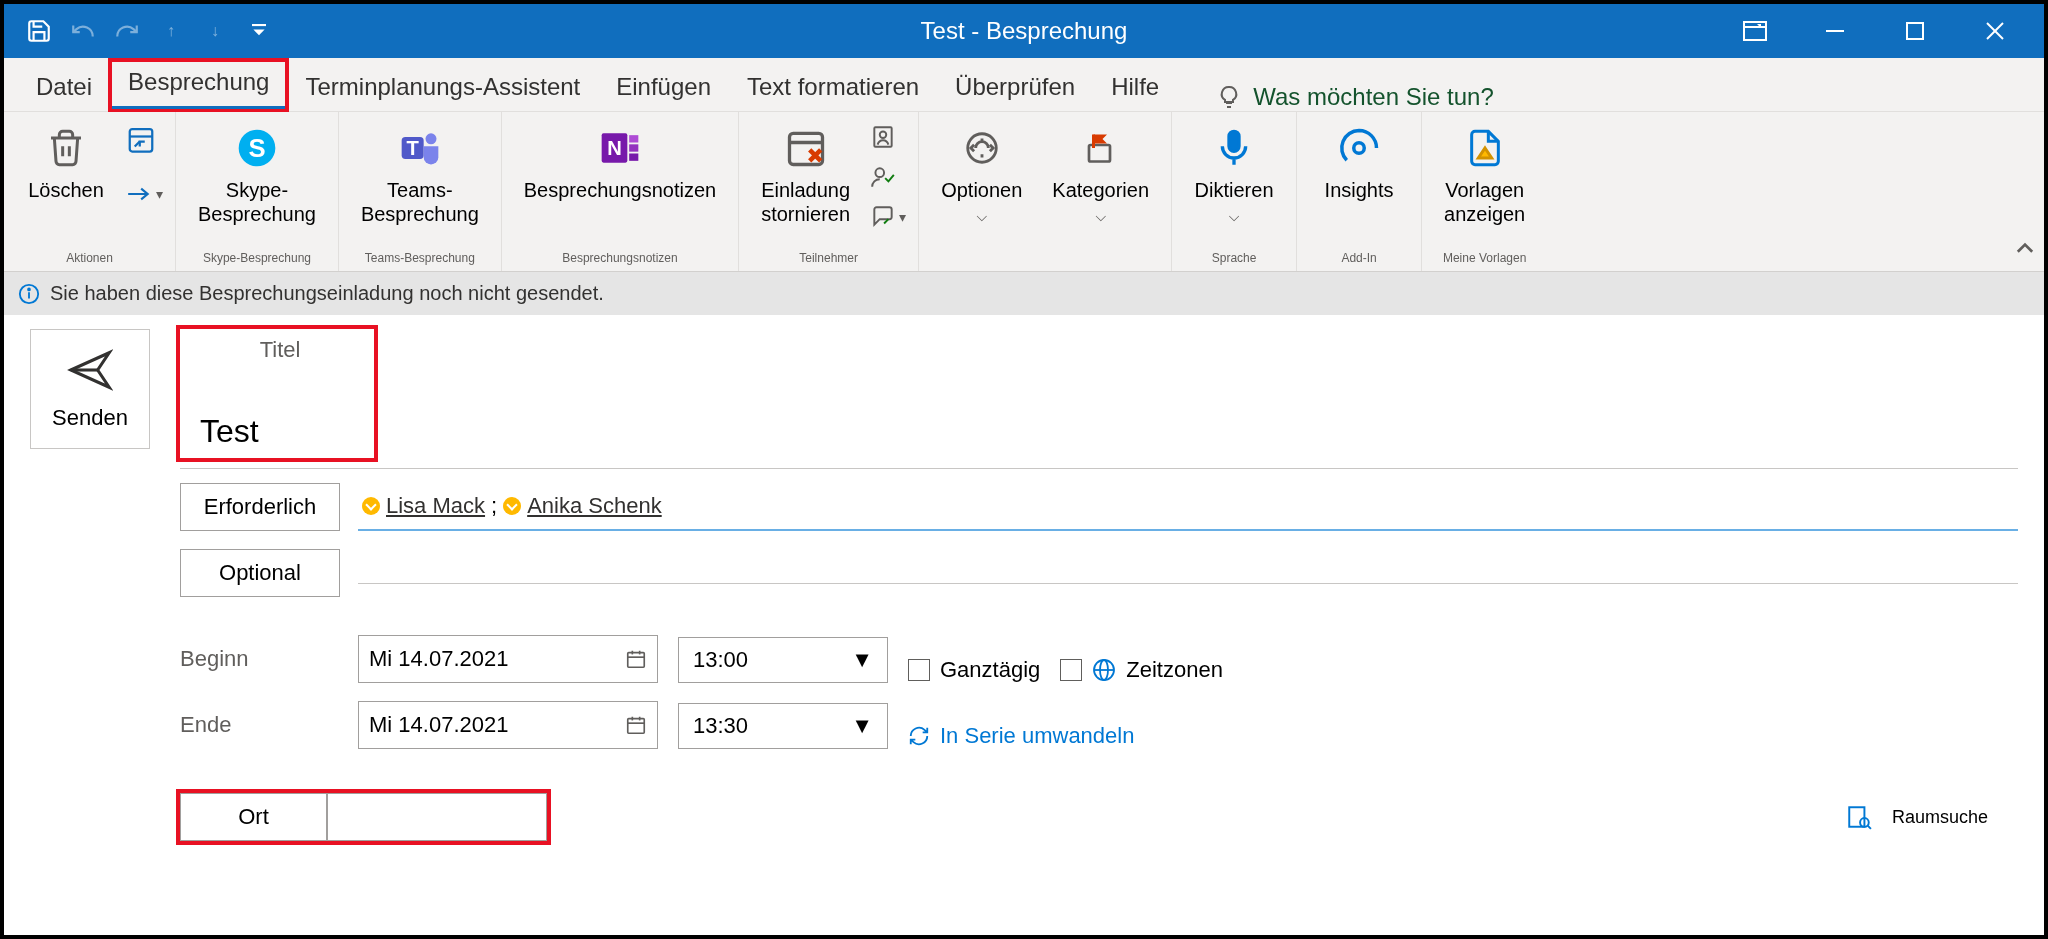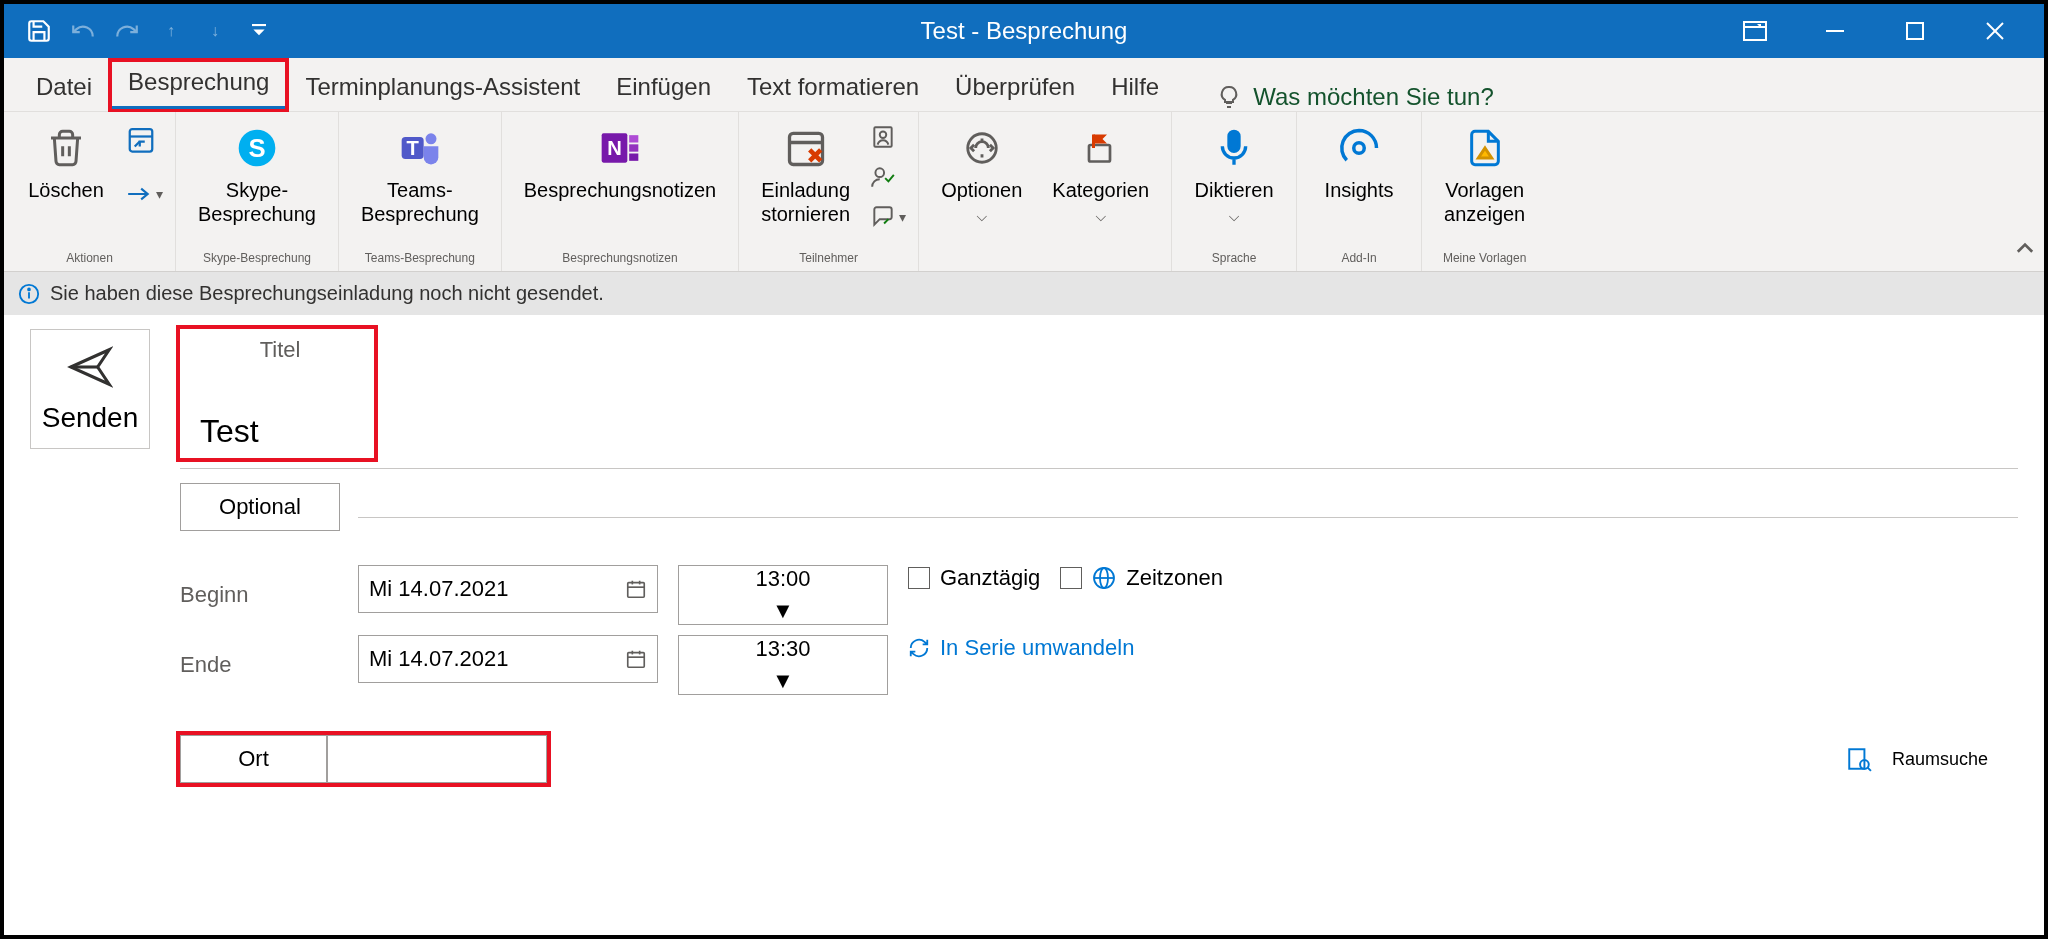--- a/index.html
+++ b/index.html
@@ -32,38 +32,38 @@
   .small-col { display:flex; flex-direction:column; gap:4px; padding-top:4px; }
   .drop-chevron { font-size:14px; color:#605e5c; }
   .collapse-btn { position:absolute; right:10px; bottom:8px; }
 
   
   .info-bar { display:flex; align-items:center; gap:10px; padding:10px 14px; font-size:20px; color:#323130; background:#e5e5e5; }
 
   
   .form-area { display:flex; padding:14px 26px; gap:30px; font-size:22px; }
   .send-col { }
-  .send-btn { width:120px; height:120px; border:1px solid #c8c6c4; display:flex; flex-direction:column; align-items:center; justify-content:center; gap:12px; font-size:28px; }
+  .send-btn { width:120px; height:120px; border:1px solid #c8c6c4; display:flex; flex-direction:column; align-items:center; justify-content:center; gap:12px; font-size:22px; }
   .send-btn svg { width:46px; height:46px; }
   .fields-col { flex:1; display:flex; flex-direction:column; gap:10px; }
   .field-row { display:flex; align-items:center; gap:18px; min-height:56px; }
   .lbl-cell { width:160px; color:#605e5c; font-size:22px; }
   .btn-cell { width:160px; border:1px solid #a19f9d; text-align:center; padding:10px 0; font-size:22px; background:#fff; }
   .title-value { font-size:32px; flex:1; padding-left:14px; color:#000; }
   .red-box-row { outline:4px solid #e81123; }
   .recipients { flex:1; border-bottom:2px solid #69afe5; padding:10px 4px; display:flex; align-items:center; gap:6px; }
   .recipients.plain { border-bottom:1px solid #c8c6c4; }
   .recip { display:inline-flex; align-items:center; gap:6px; }
   .recip .name { text-decoration: underline; color:#323130; }
   .status-dot { width:18px; height:18px; border-radius:50%; background:#ffb900; display:inline-flex; align-items:center; justify-content:center; }
   .status-dot::after { content:""; width:6px; height:6px; border:2px solid #fff; border-top:none; border-right:none; transform:rotate(-45deg); margin-top:-2px; }
 
-  .date-row { display:flex; align-items:flex-start; gap:20px; }
+  .date-row { display:flex; align-items:flex-end; gap:20px; }
   .date-picker { border:1px solid #a19f9d; display:flex; align-items:center; width:300px; height:48px; padding:0 10px; justify-content:space-between; background:#fff; }
-  .time-picker { border:1px solid #a19f9d; display:flex; align-items:center; width:210px; height:60px; padding:0 14px; justify-content:space-between; background:#fff;flex-direction:column; }
+  .time-picker { border:1px solid #a19f9d; display:flex; align-items:center; width:210px; height:46px; padding:0 14px; justify-content:space-between; background:#fff; }
   .chk-row { display:flex; align-items:center; gap:10px; }
   .chk { width:22px; height:22px; border:1px solid #605e5c; background:#fff; }
 
   .series-link { display:flex; align-items:center; gap:10px; color:#0078d4; }
   .room-search { display:flex; align-items:center; gap:20px; font-size:18px; margin-left:auto; padding-right:30px; }
   .ort-red { outline:4px solid #e81123; display:flex; align-items:center; }
   .ort-input { width:220px; border:1px solid #a19f9d; height:48px; background:#fff; }
 
   .hr-under { border:none; border-bottom:1px solid #c8c6c4; margin:0; flex:1; }
 </style>
@@ -364,20 +364,34 @@
   <div class="fields-col">
 
     <div class="field-row">
       <div class="red-box-row" style="display:flex;align-items:center;padding:8px 14px 8px 20px;gap:50px;flex-direction:column;">
         <div class="lbl-cell" style="width:auto;">Titel</div>
         <div class="title-value" style="flex:none;width:160px;padding-left:0;">Test</div>
       </div>
     </div>
     <hr class="hr-under" style="width:100%;">
 
+    <div class="field-row">
+      <div class="btn-cell">Erforderlich</div>
+      <div class="recipients">
+        <span class="recip">
+            <span class="status-dot"></span> 
+            <span class="name">Lisa Mack</span>
+          </span>
+          <span>; </span>
+        <span class="recip">
+            <span class="status-dot"></span> 
+            <span class="name">Anika Schenk</span>
+          </span>
+      </div>
+    </div>
 
     <div class="field-row">
       <div class="btn-cell">Optional</div>
       <div class="recipients plain"></div>
     </div>
 
     <div style="height:10px;"></div>
 
     <div class="field-row">
       <div class="lbl-cell">Beginn</div>

